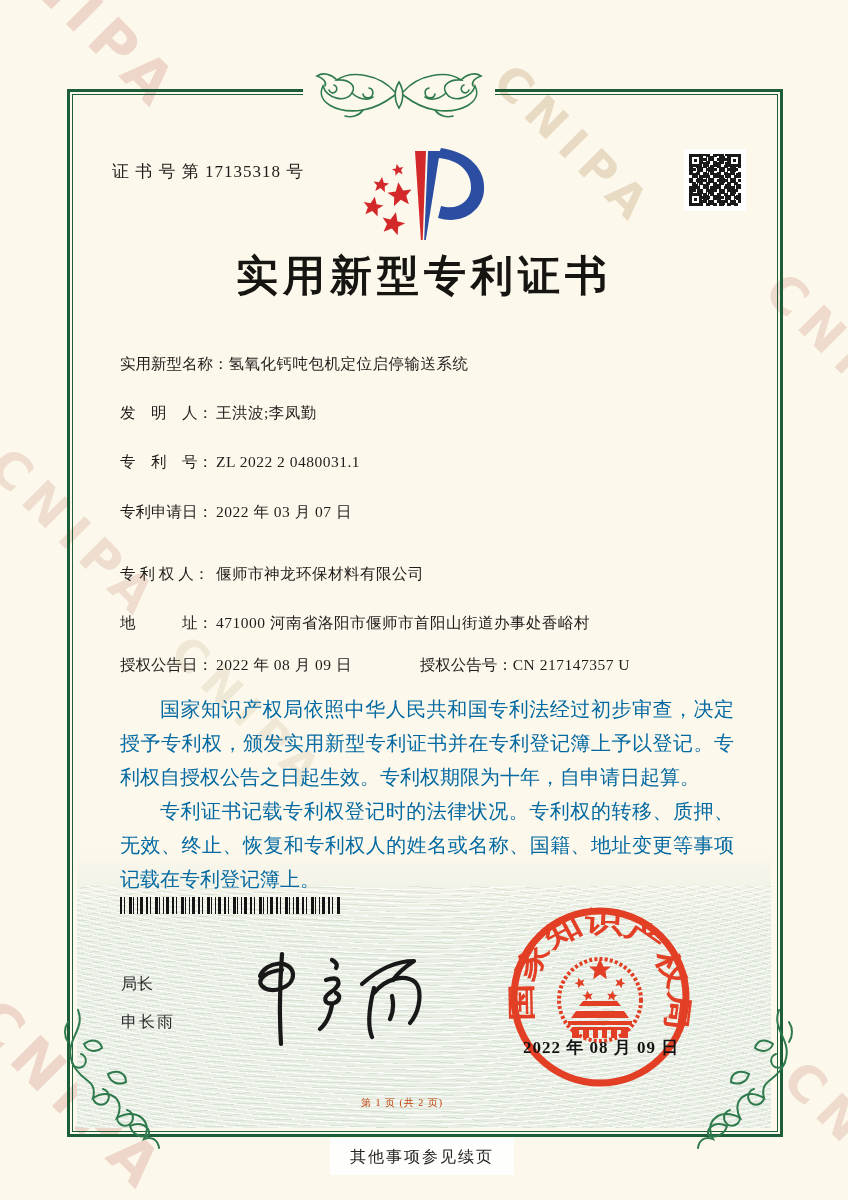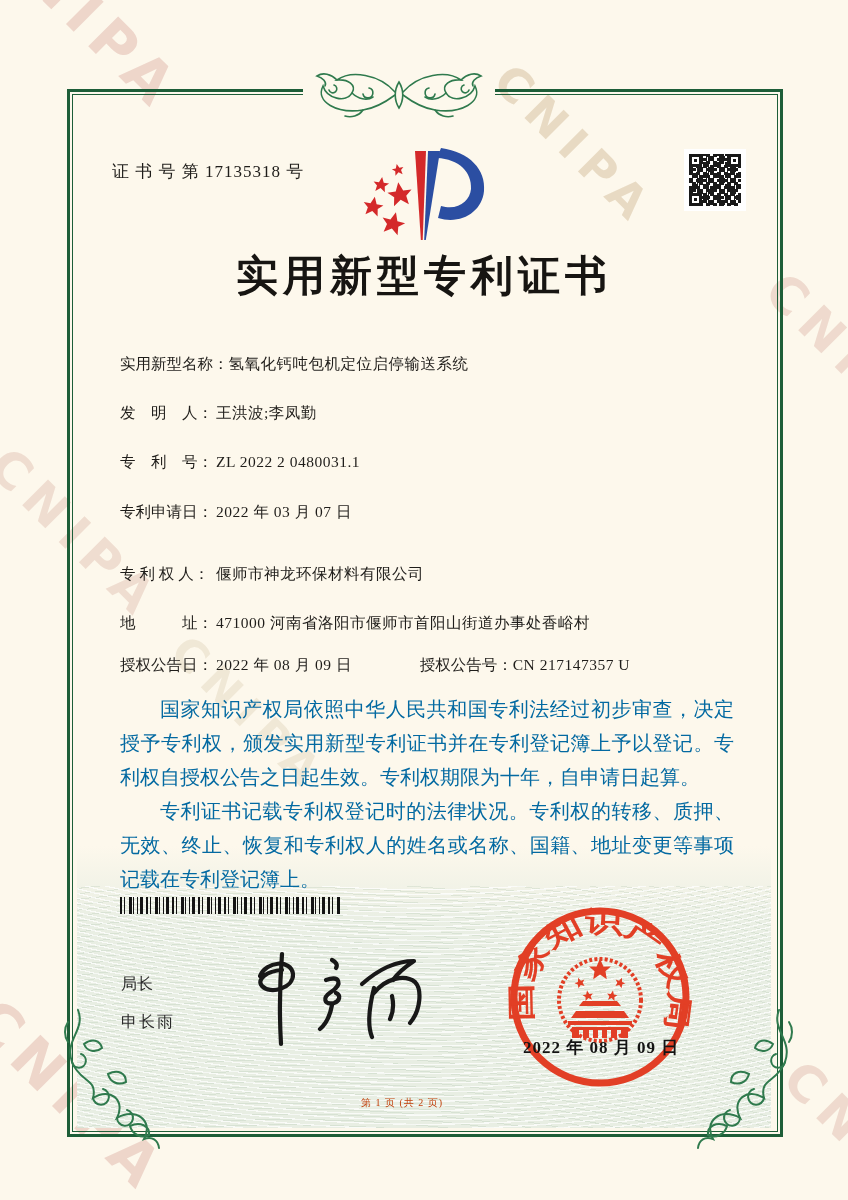--- a/index.html
+++ b/index.html
@@ -269,14 +269,15 @@
       <use href="#star" transform="translate(105,92) scale(0.55) rotate(10)"></use>
       <path d="M72,102 L114,102 L110,97 L76,97 Z"></path>
       <path d="M64,114 L122,114 L117,107 L69,107 Z"></path>
       <rect x="61" y="117" width="64" height="4"></rect>
       <path d="M65,123 L121,123 L121,134 L65,134 Z M72,126 h4 v8 h-4 Z M82,126 h4 v8 h-4 Z M91,126 h4 v8 h-4 Z M100,126 h4 v8 h-4 Z M110,126 h4 v8 h-4 Z" fill-rule="evenodd"></path>
     </g>
   </svg>
   <div class="seal-date">2022 年 08 月 09 日</div>
 
   <div class="page-info">第 1 页 (共 2 页)</div>
+  <div class="continuation">其他事项参见续页</div>
 
 </div>
 
 </body></html>

